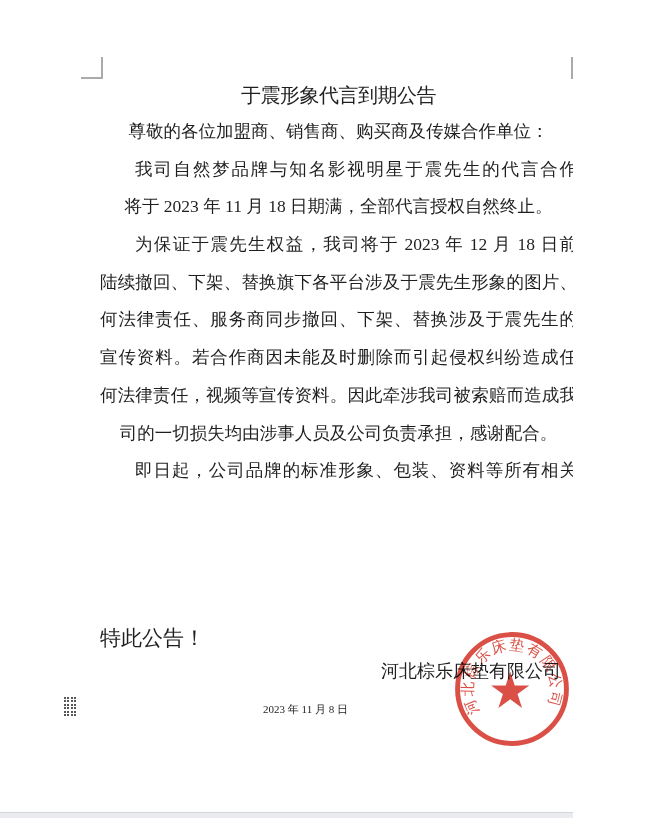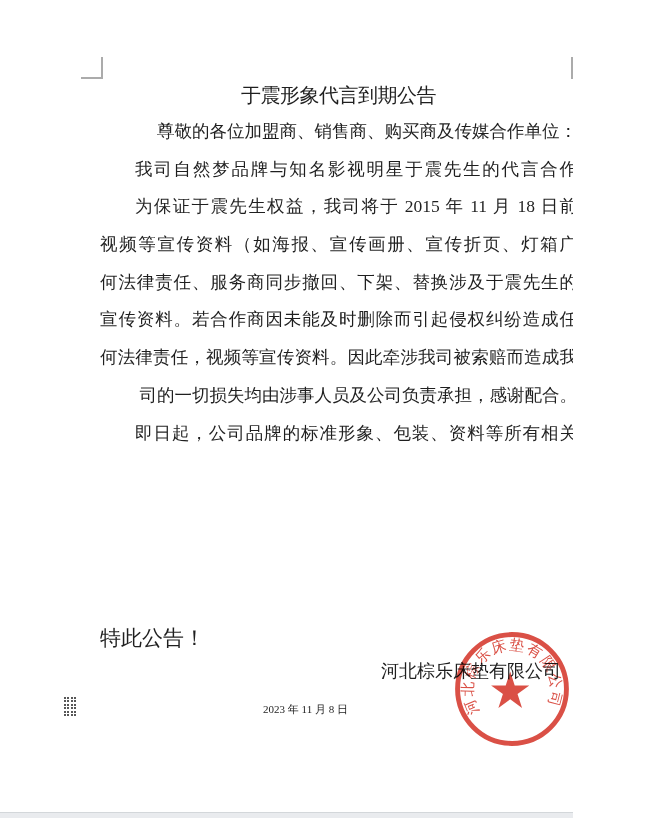--- a/index.html
+++ b/index.html
@@ -32,21 +32,21 @@
 
   
   .body-block {
     position: absolute;
     left: 100px; top: 113px; width: 477px;
     font-size: 17.5px;
   }
   .line {
     height: 37.7px;
     line-height: 37.7px;
-    text-align: right;
+    text-align: center;
     white-space: nowrap;
   }
   .line.just {
     white-space: normal;
     text-align: justify;
     text-align-last: justify;
   }
   .line.indent { padding-left: 35px; }
 
   .closing {
@@ -113,22 +113,23 @@
 <div class="screen">
 
   <div class="crop tl"></div>
   <div class="crop tr"></div>
 
   <h1 class="title">于震形象代言到期公告</h1>
 
   <div class="body-block">
     <div class="line">尊敬的各位加盟商、销售商、购买商及传媒合作单位：</div>
     <div class="line indent just">我司自然梦品牌与知名影视明星于震先生的代言合作</div>
-    <div class="line indent just">为保证于震先生权益，我司将于 2015 年 11 月 18 日前</div>
-    <div class="line just">视频等宣传资料（如海报、宣传画册、宣传折页、灯箱广</div>
+    <div class="line">将于 2023 年 11 月 18 日期满，全部代言授权自然终止。</div>
+    <div class="line indent just">为保证于震先生权益，我司将于 2023 年 12 月 18 日前</div>
+    <div class="line just">陆续撤回、下架、替换旗下各平台涉及于震先生形象的图片、</div>
     <div class="line just">何法律责任、服务商同步撤回、下架、替换涉及于震先生的</div>
     <div class="line just">宣传资料。若合作商因未能及时删除而引起侵权纠纷造成任</div>
     <div class="line just">何法律责任，视频等宣传资料。因此牵涉我司被索赔而造成我</div>
     <div class="line">司的一切损失均由涉事人员及公司负责承担，感谢配合。</div>
     <div class="line indent just">即日起，公司品牌的标准形象、包装、资料等所有相关</div>
   </div>
 
   <div class="closing">特此公告！</div>
   <div class="signature">河北棕乐床垫有限公司</div>
   <div class="sig-date">2023 年 11 月 8 日</div>

